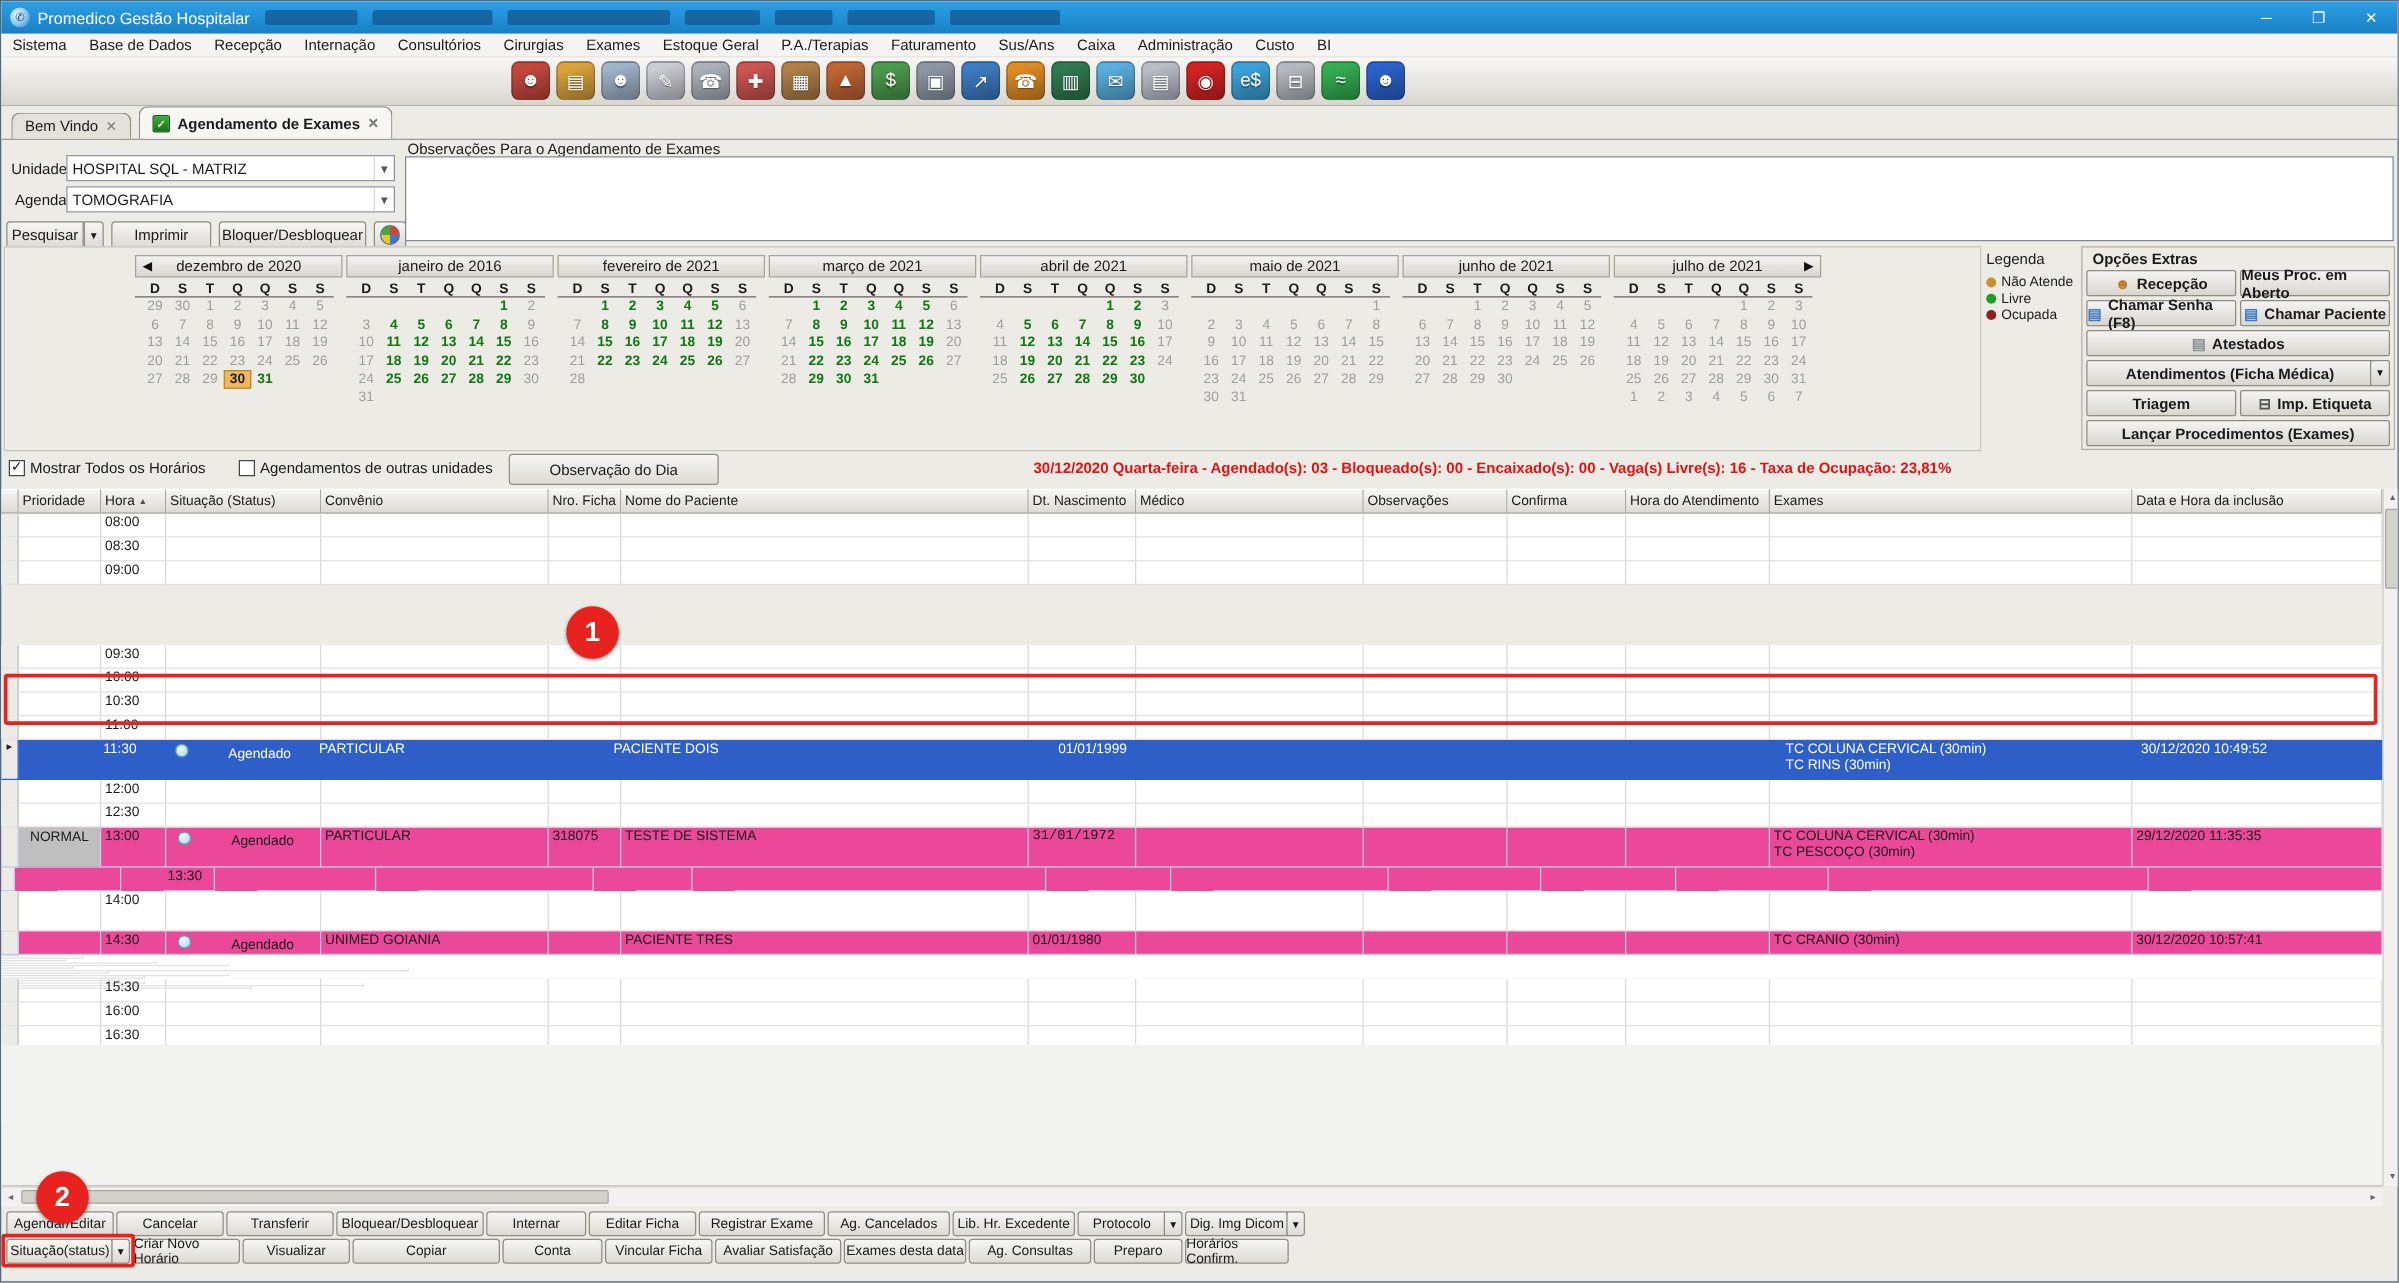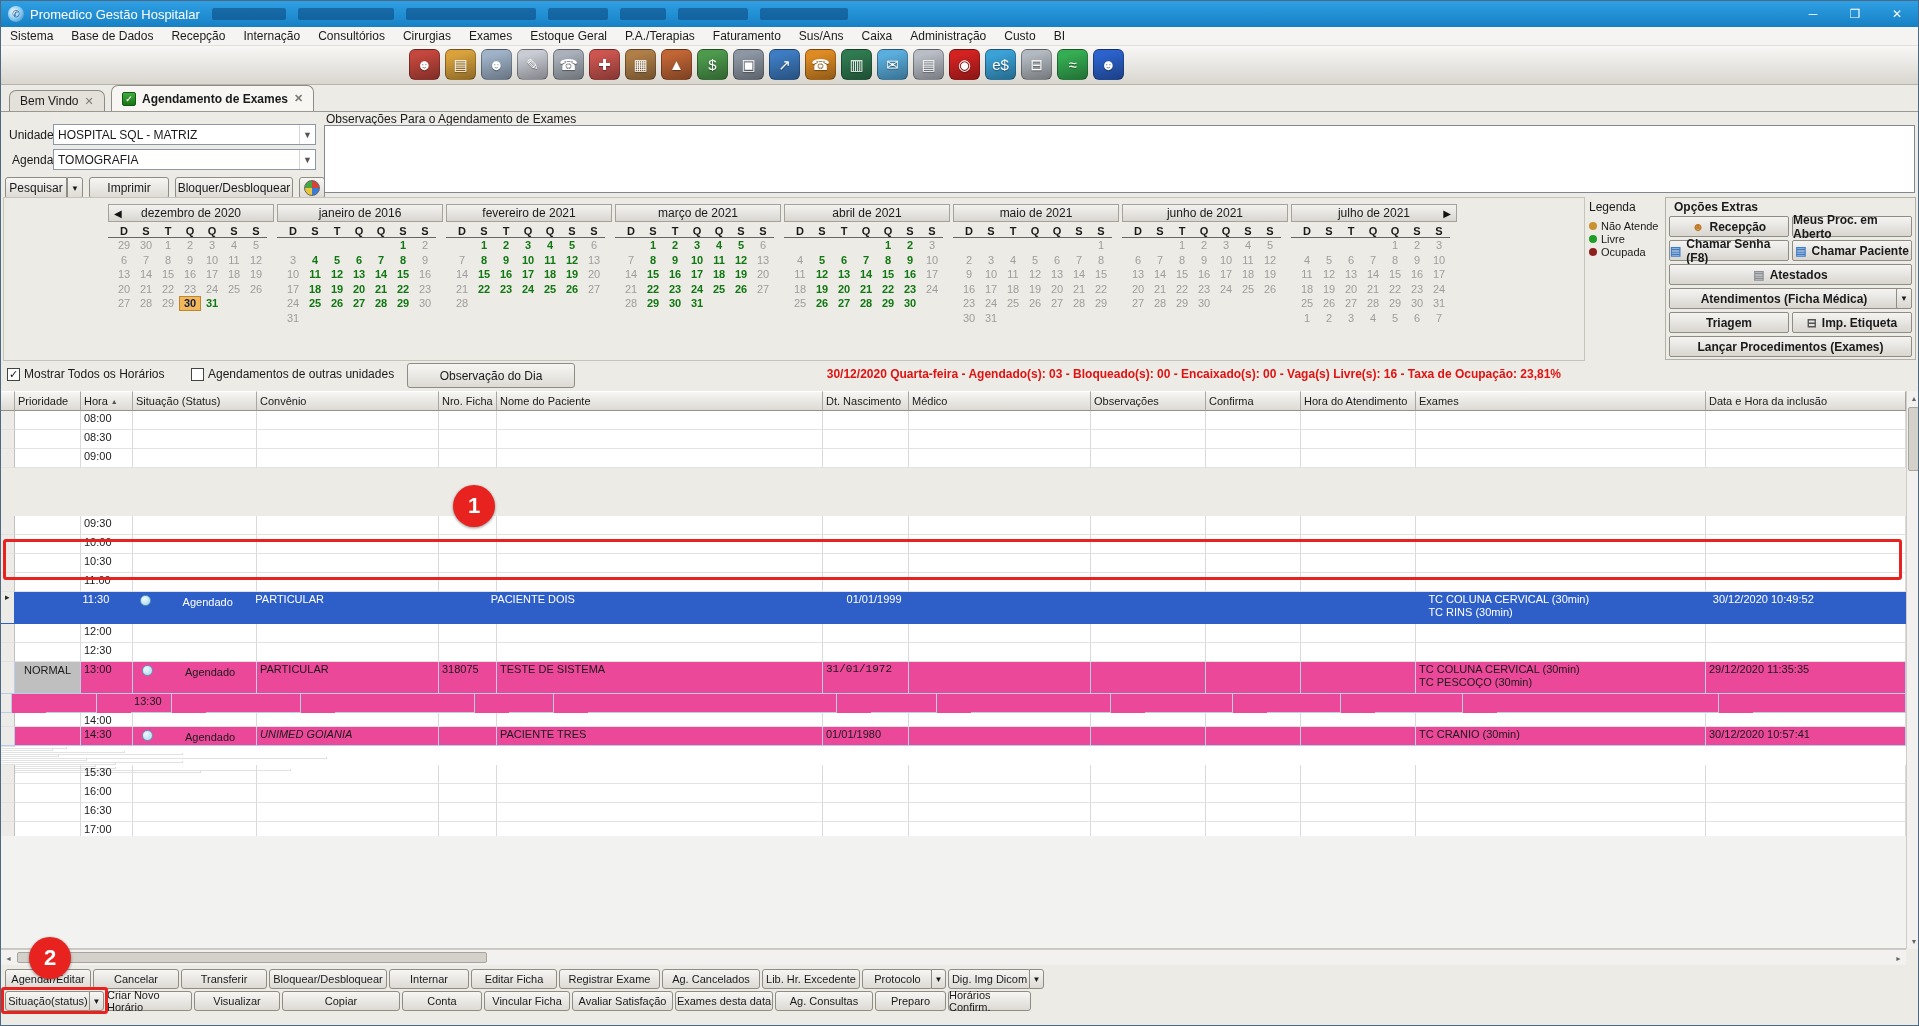--- a/index.html
+++ b/index.html
@@ -1079,42 +1079,42 @@
         <div class="gc" style="width: 58px;"></div>
         <div class="gc" style="width: 326px;"></div>
         <div class="gc" style="width: 86px;"></div>
         <div class="gc" style="width: 182px;"></div>
         <div class="gc" style="width: 115px;"></div>
         <div class="gc" style="width: 95px;"></div>
         <div class="gc" style="width: 115px;"></div>
         <div class="gc" style="width: 290px;"></div>
         <div class="gc" style="width: 200px;"></div>
       </div>
-      <div class="grow" style="height: 14px; justify-content: space-between;">
+      <div class="grow" style="height: 32px; justify-content: space-between;">
         <div class="gc stub" style="width: 14px;"></div>
         <div class="gc" style="width: 66px;"></div>
         <div class="gc" style="width: 52px;">14:00</div>
         <div class="gc" style="width: 124px;"></div>
         <div class="gc" style="width: 182px;"></div>
         <div class="gc" style="width: 58px;"></div>
         <div class="gc" style="width: 326px;"></div>
         <div class="gc" style="width: 86px;"></div>
         <div class="gc" style="width: 182px;"></div>
         <div class="gc" style="width: 115px;"></div>
         <div class="gc" style="width: 95px;"></div>
         <div class="gc" style="width: 115px;"></div>
         <div class="gc" style="width: 290px;"></div>
         <div class="gc" style="width: 200px;"></div>
       </div>
       <div class="grow shade" style="height: 19px;">
         <div class="gc stub" style="width: 14px;"></div>
         <div class="gc" style="width: 66px;"></div>
         <div class="gc" style="width: 52px;">14:30</div>
         <div class="gc" style="width: 124px;"><span class="dot"></span><span class="sit-txt">Agendado</span></div>
-        <div class="gc" style="width: 182px; font-style: italic;">UNIMED GOIANIA</div>
+        <div class="gc" style="width: 182px;">UNIMED GOIANIA</div>
         <div class="gc" style="width: 58px;"></div>
         <div class="gc" style="width: 326px;">PACIENTE TRES</div>
         <div class="gc" style="width: 86px;">01/01/1980</div>
         <div class="gc" style="width: 182px;"></div>
         <div class="gc" style="width: 115px;"></div>
         <div class="gc" style="width: 95px;"></div>
         <div class="gc" style="width: 115px;"></div>
         <div class="gc" style="width: 290px;">
           <div class="ex-line">TC CRANIO (30min)</div>
         </div>

